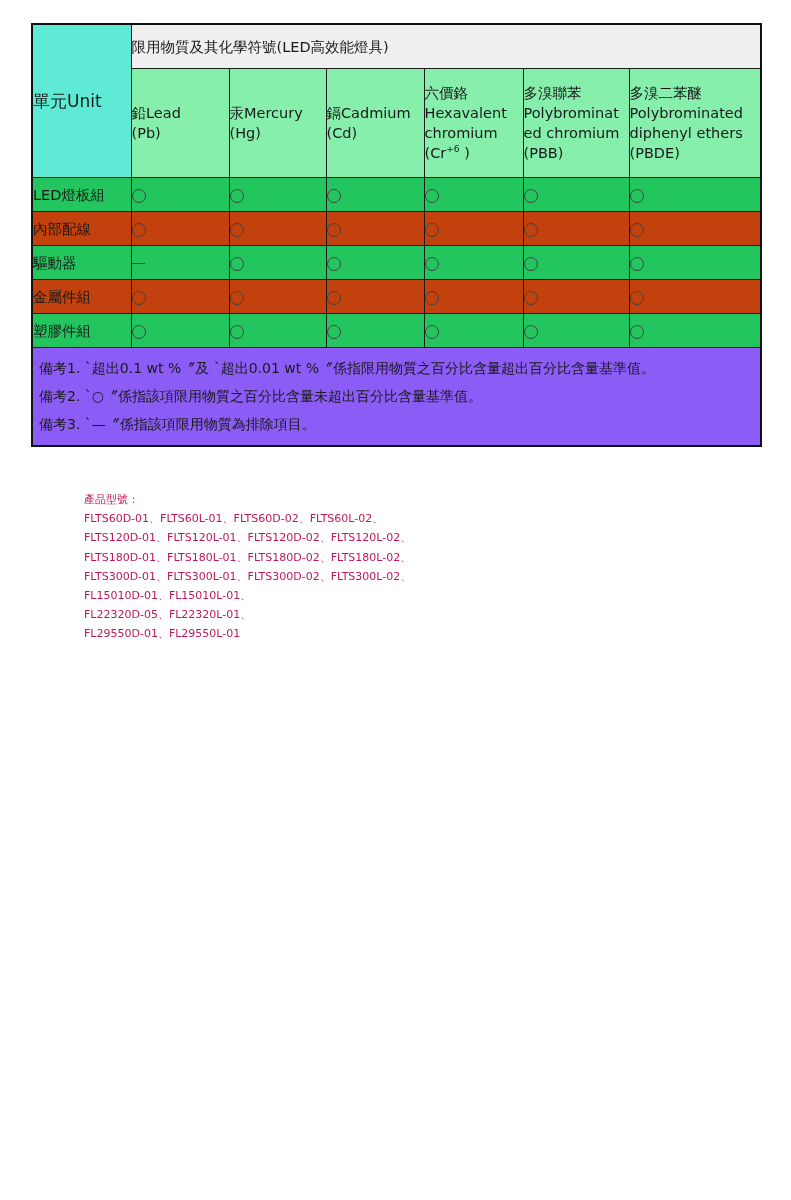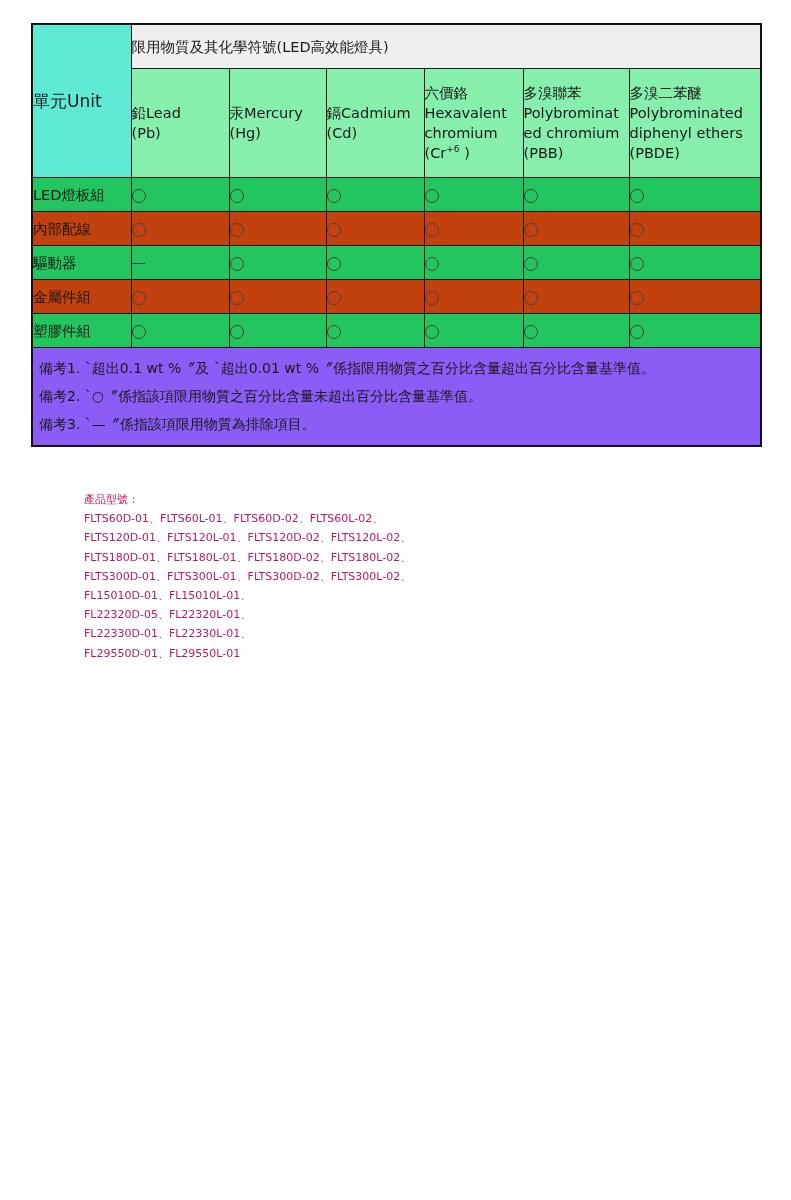--- a/index.html
+++ b/index.html
@@ -198,15 +198,14 @@
   </table>
 
 <div class="products">
   <div class="label">產品型號：</div>
   <div class="line">FLTS60D-01、FLTS60L-01、FLTS60D-02、FLTS60L-02、</div>
   <div class="line">FLTS120D-01、FLTS120L-01、FLTS120D-02、FLTS120L-02、</div>
   <div class="line">FLTS180D-01、FLTS180L-01、FLTS180D-02、FLTS180L-02、</div>
   <div class="line">FLTS300D-01、FLTS300L-01、FLTS300D-02、FLTS300L-02、</div>
   <div class="line">FL15010D-01、FL15010L-01、</div>
   <div class="line">FL22320D-05、FL22320L-01、</div>
-  <div class="line">FL22330D-01、FL22330L-01、</div>
   <div class="line">FL29550D-01、FL29550L-01</div>
 </div>
 
 </body></html>

